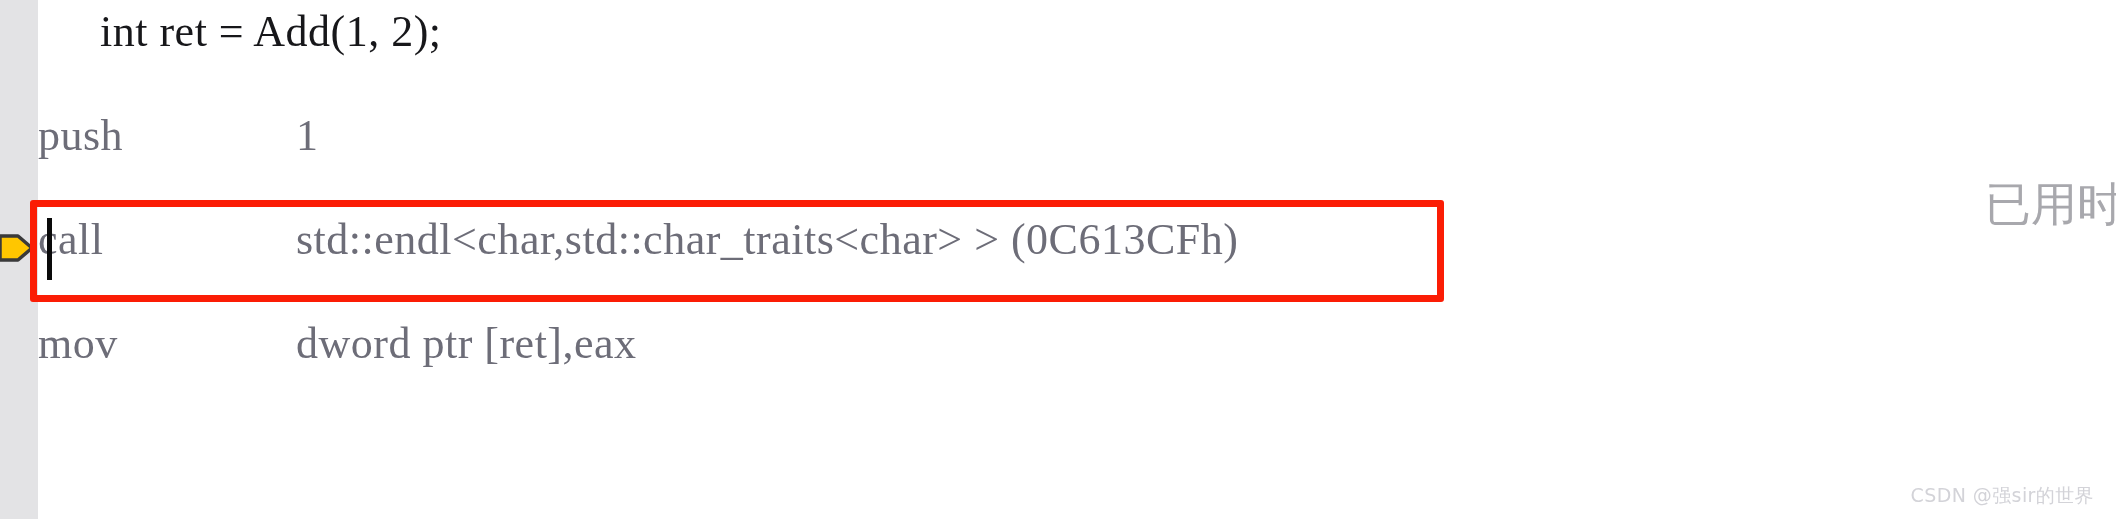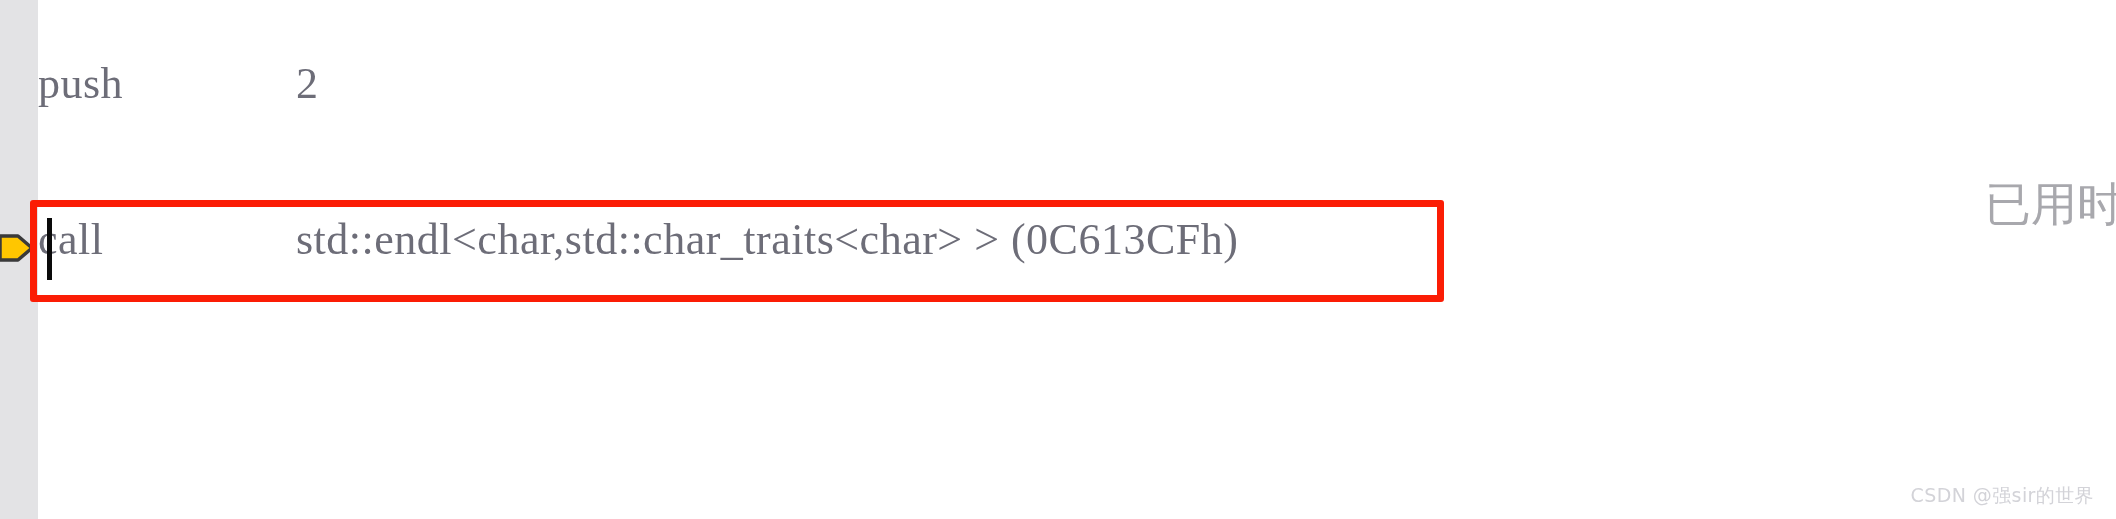--- a/index.html
+++ b/index.html
@@ -130,27 +130,29 @@
 <div id="screen">
 
   <div id="gutter">
     <svg id="exec-arrow" viewBox="0 0 40 40">
       <polygon points="4,8 22,8 36,20 22,32 4,32" fill="#ffc600" stroke="#3a3a3a" stroke-width="3.5" stroke-linejoin="round"></polygon>
     </svg>
   </div>
 
   <div id="code">
 
+    <div class="line src" style="top:6px"><span class="indent"></span><span>int ret = Add(1, 2);</span></div>
 
-    <div class="line asm" style="top:58px"><span class="mnemonic">push</span><span>2</span></div>
 
+    <div class="line asm" style="top:110px"><span class="mnemonic">push</span><span>1</span></div>
 
     <div class="line asm" style="top:214px"><span class="mnemonic">call</span><span>std::endl&lt;char,std::char_traits&lt;char&gt; &gt; (0C613CFh)</span></div>
 
 
+    <div class="line asm" style="top:318px"><span class="mnemonic">mov</span><span>dword ptr [ret],eax</span></div>
 
 
   </div>
 
   <div id="caret"></div>
 
   <div id="redbox"></div>
 
   <div id="elapsed">已用时</div>
 

